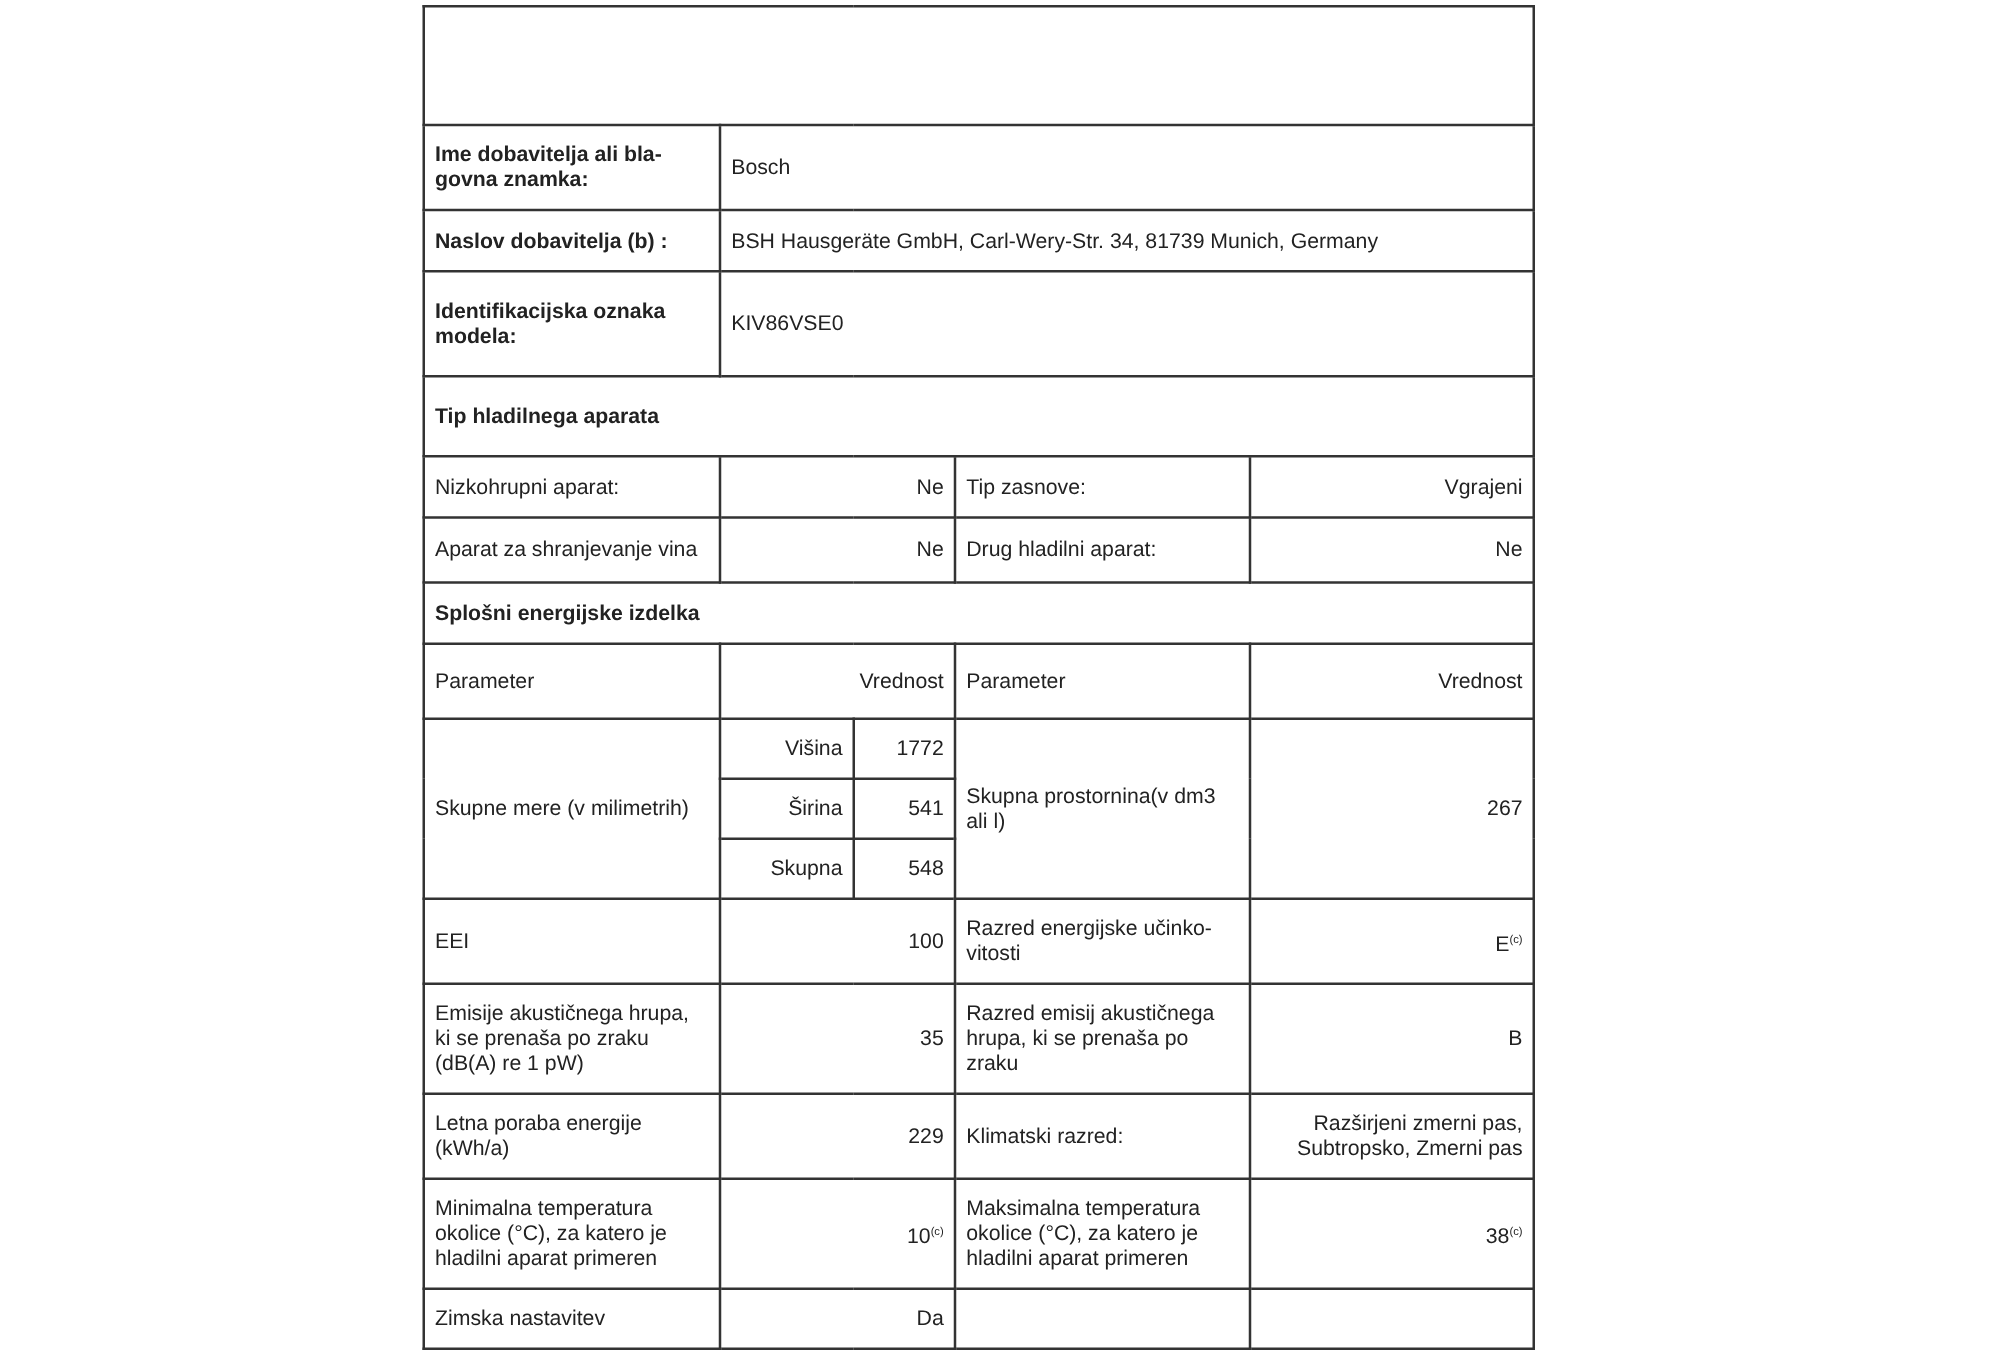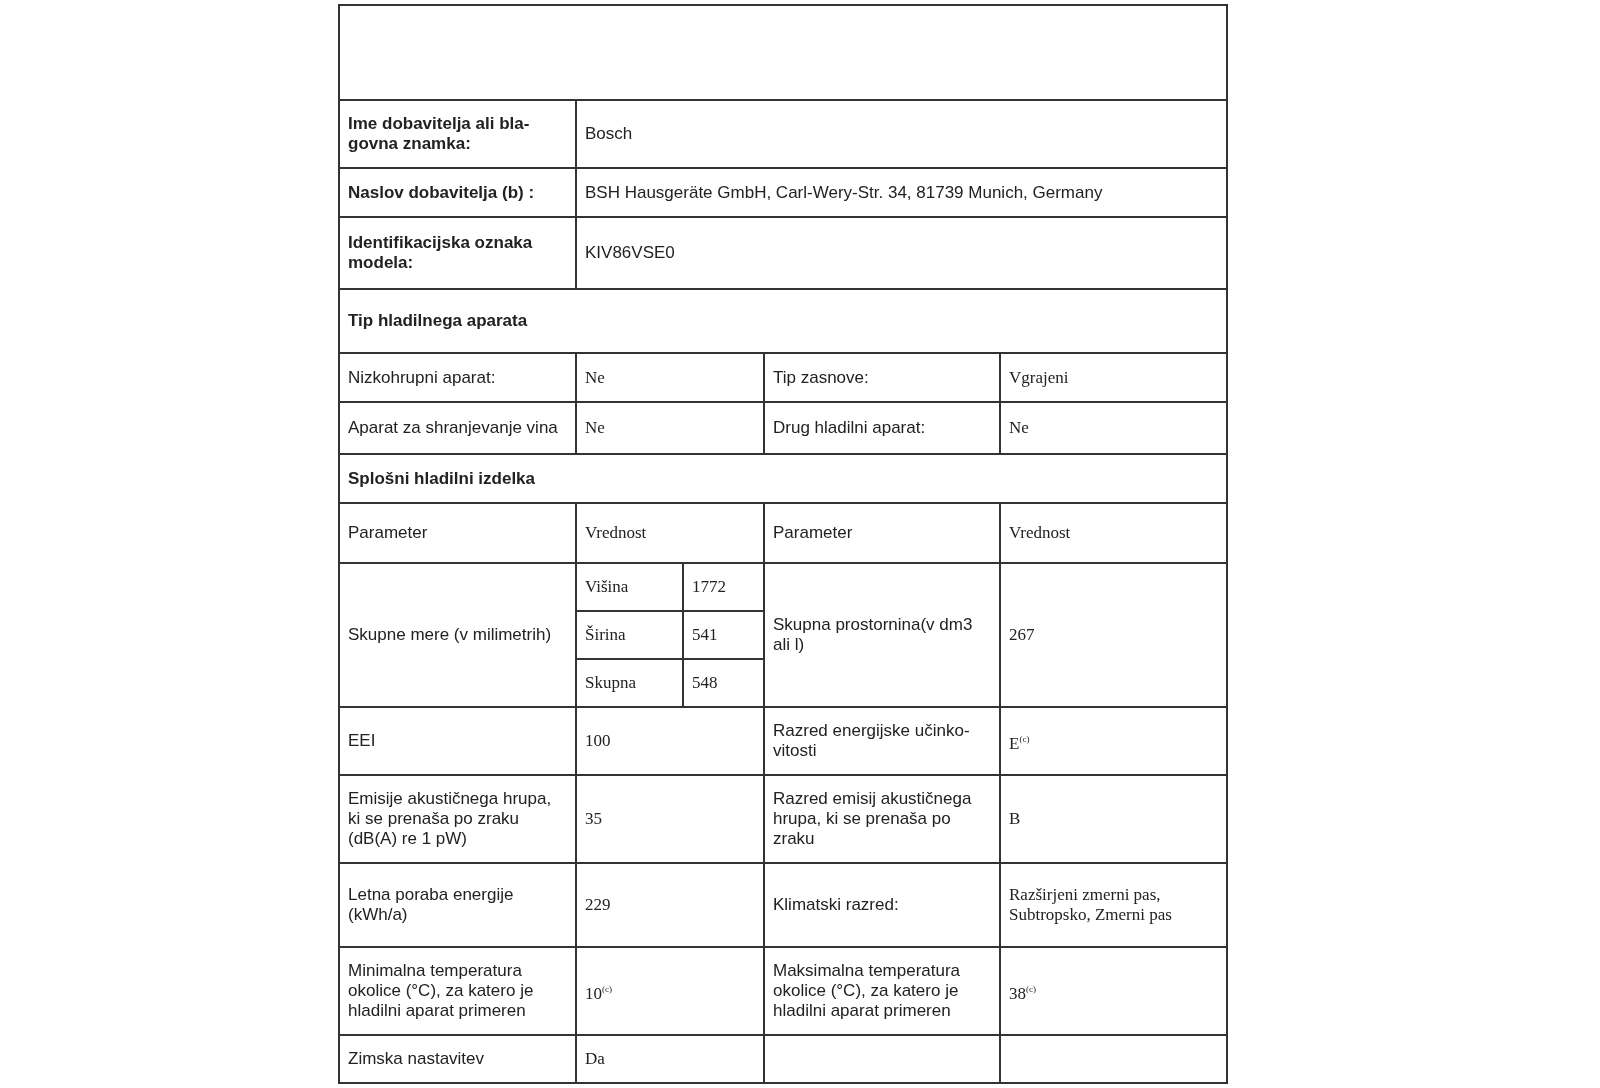--- a/index.html
+++ b/index.html
@@ -1,20 +1,20 @@
 <!DOCTYPE html>
 <html><head>
 <meta charset="utf-8">
 <style>
   html,body{margin:0;padding:0;background:#fff;}
   body{width:1600px;height:1088px;position:relative;font-family:"Liberation Sans",sans-serif;color:#222;}
   table{position:absolute;left:338px;top:4px;width:888px;border-collapse:collapse;table-layout:fixed;font-size:17px;}
   td{border:2px solid #333;padding:4px 8px;vertical-align:middle;line-height:20px;}
   .b{font-weight:bold;}
-  .c{text-align:left;font-family:Liberation Serif, serif;}
+  .c{text-align:right;}
   sup{font-size:9px;}
 </style>
 </head>
 <body>
 
 <table>
 <colgroup>
       <col style="width:237px">
       <col style="width:107px">
       <col style="width:81px">
@@ -26,41 +26,41 @@
         <td colspan="5"></td>
       </tr>
 <tr style="height:68px">
         <td class="b">Ime dobavitelja ali bla-govna znamka:</td>
         <td colspan="4">Bosch</td>
       </tr>
 <tr style="height:49px">
         <td class="b">Naslov dobavitelja  (b) :</td>
         <td colspan="4">BSH Hausgeräte GmbH, Carl-Wery-Str. 34, 81739 Munich, Germany</td>
       </tr>
-<tr style="height:72px">
+<tr style="height:84px">
         <td class="b">Identifikacijska oznaka modela:</td>
         <td colspan="4">KIV86VSE0</td>
       </tr>
 <tr style="height:64px">
         <td colspan="5" class="b">Tip hladilnega aparata</td>
       </tr>
 <tr style="height:49px">
         <td>Nizkohrupni aparat:</td>
         <td colspan="2" class="c">Ne</td>
         <td>Tip zasnove:</td>
         <td class="c">Vgrajeni</td>
       </tr>
 <tr style="height:52px">
         <td>Aparat za shranjevanje vina</td>
         <td colspan="2" class="c">Ne</td>
         <td>Drug hladilni aparat:</td>
         <td class="c">Ne</td>
       </tr>
 <tr style="height:49px">
-        <td colspan="5" class="b">Splošni hladilni izdelka</td>
+        <td colspan="5" class="b">Splošni energijske izdelka</td>
       </tr>
 <tr style="height:60px">
         <td>Parameter</td>
         <td colspan="2" class="c">Vrednost</td>
         <td>Parameter</td>
         <td class="c">Vrednost</td>
       </tr>
 <tr style="height:48px">
         <td rowspan="3">Skupne mere (v milimetrih)</td>
         <td class="c">Višina</td>
@@ -81,21 +81,21 @@
         <td colspan="2" class="c">100</td>
         <td>Razred energijske učinko-vitosti</td>
         <td class="c"><span>E</span><sup>(c)</sup></td>
       </tr>
 <tr style="height:88px">
         <td>Emisije akustičnega hrupa, ki se prenaša po zraku (dB(A) re 1 pW)</td>
         <td colspan="2" class="c">35</td>
         <td>Razred emisij akustičnega hrupa, ki se prenaša po zraku</td>
         <td class="c">B</td>
       </tr>
-<tr style="height:84px">
+<tr style="height:68px">
         <td>Letna poraba energije (kWh/a)</td>
         <td colspan="2" class="c">229</td>
         <td>Klimatski razred:</td>
         <td class="c">Razširjeni zmerni pas, Subtropsko, Zmerni pas</td>
       </tr>
 <tr style="height:88px">
         <td>Minimalna temperatura okolice (°C), za katero je hladilni aparat primeren</td>
         <td colspan="2" class="c"><span>10</span><sup>(c)</sup></td>
         <td>Maksimalna temperatura okolice (°C), za katero je hladilni aparat primeren</td>
         <td class="c"><span>38</span><sup>(c)</sup></td>

